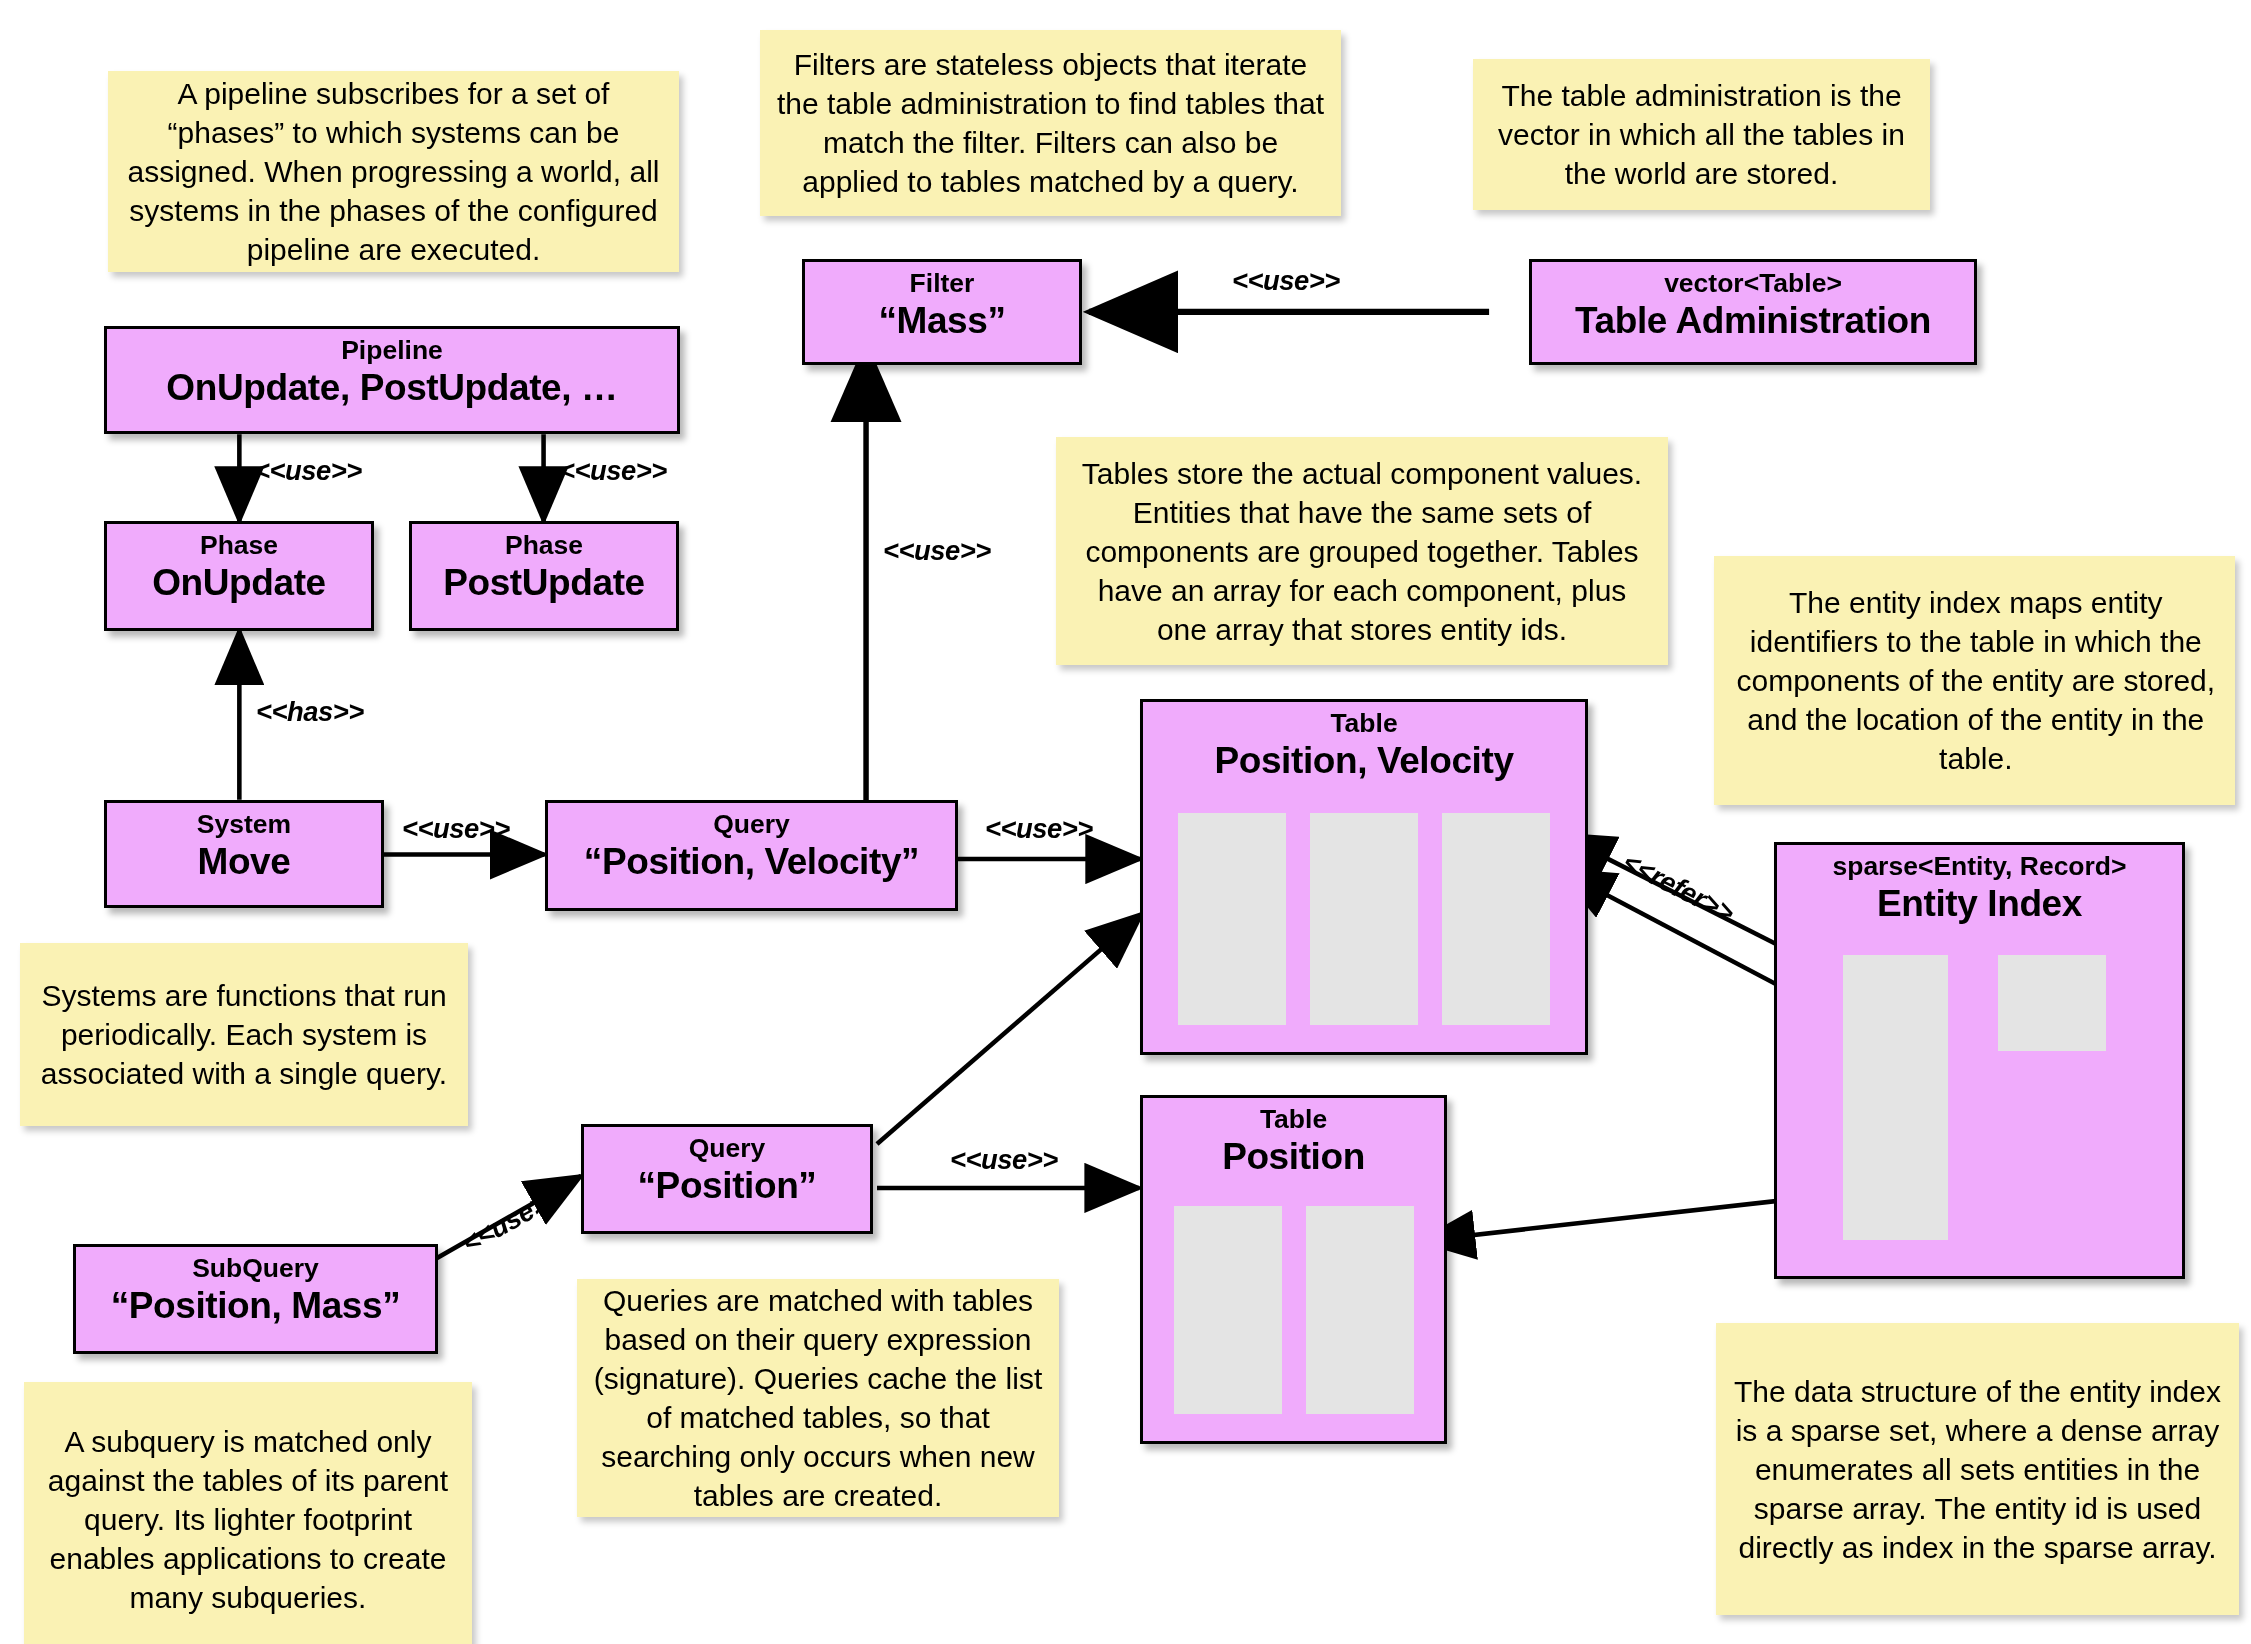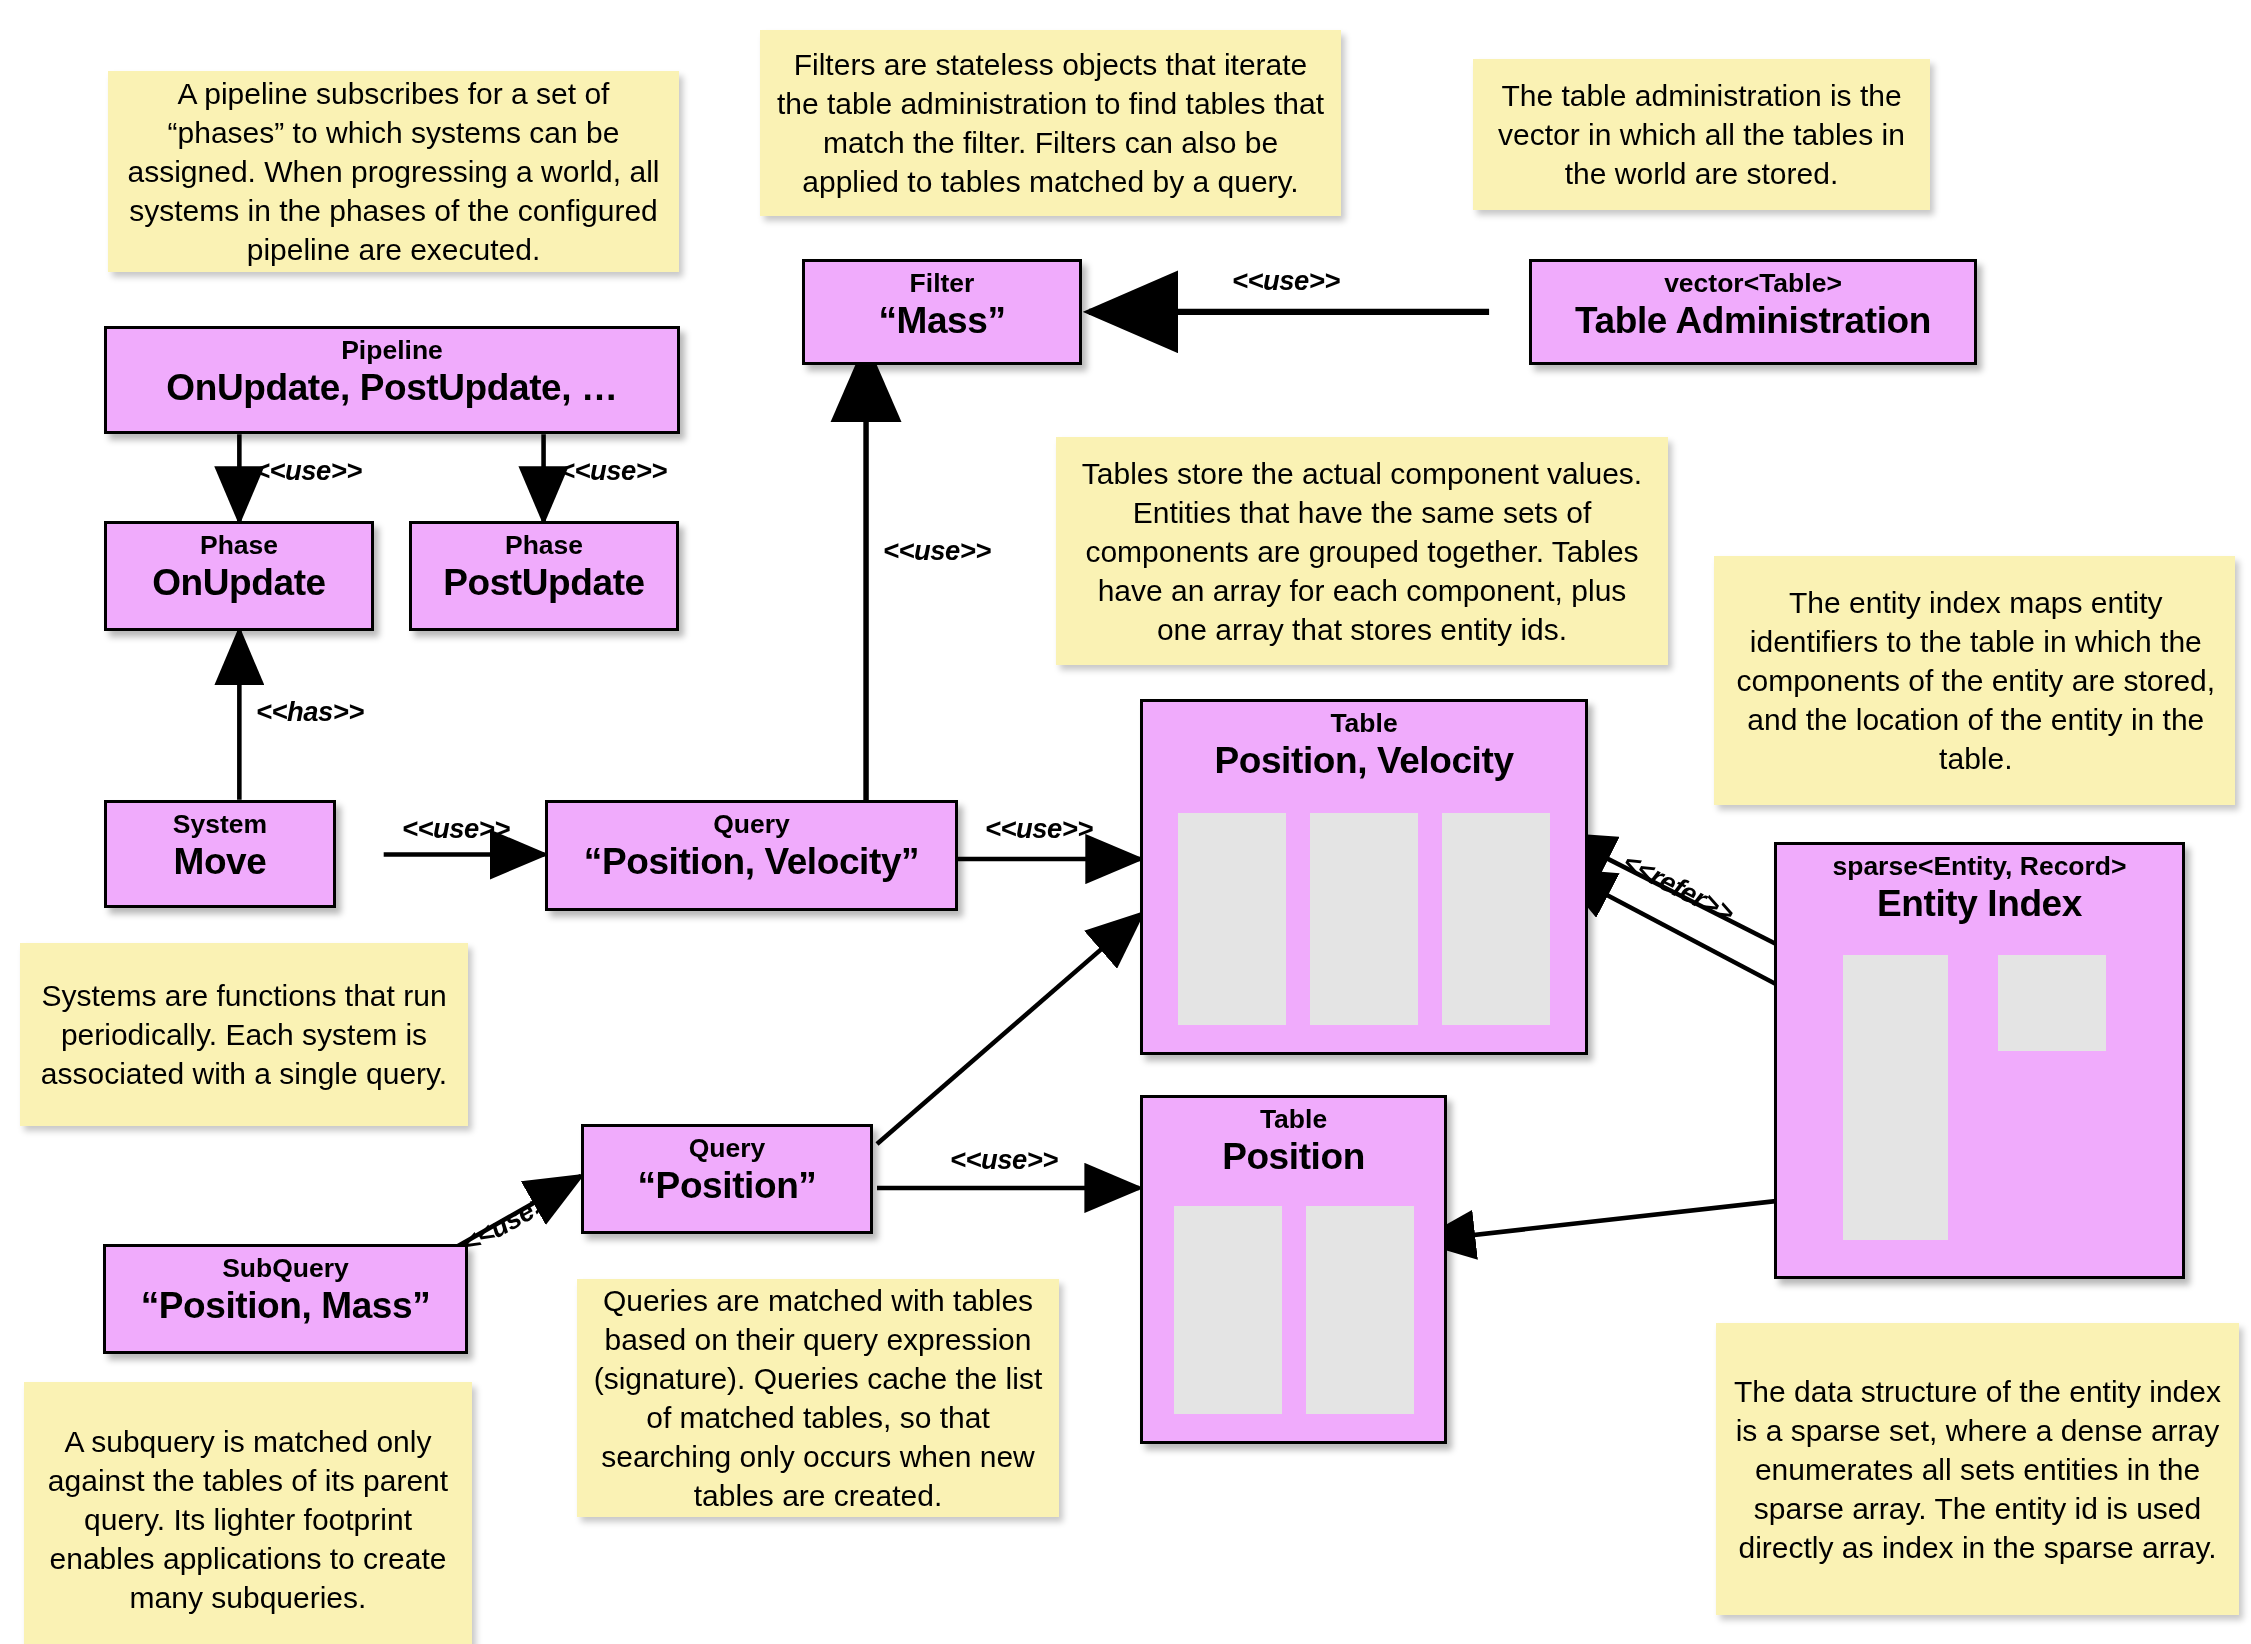--- a/index.html
+++ b/index.html
@@ -191,36 +191,36 @@
   <div class="umlbox" style="left:104px; top:521px; width:270px; height:110px;">
     <span class="stereo">Phase</span>
     <span class="title">OnUpdate</span>
   </div>
 
   <div class="umlbox" style="left:409px; top:521px; width:270px; height:110px;">
     <span class="stereo">Phase</span>
     <span class="title">PostUpdate</span>
   </div>
 
-  <div class="umlbox" style="left:104px; top:800px; width:232px; height:108px;">
+  <div class="umlbox" style="left:104px; top:800px; width:280px; height:108px;">
     <span class="stereo">System</span>
     <span class="title">Move</span>
   </div>
 
   <div class="umlbox" style="left:545px; top:800px; width:413px; height:111px;">
     <span class="stereo">Query</span>
     <span class="title">“Position, Velocity”</span>
   </div>
 
   <div class="umlbox" style="left:581px; top:1124px; width:292px; height:110px;">
     <span class="stereo">Query</span>
     <span class="title">“Position”</span>
   </div>
 
-  <div class="umlbox" style="left:73px; top:1244px; width:365px; height:110px;margin-left:30px;">
+  <div class="umlbox" style="left:73px; top:1244px; width:365px; height:110px;">
     <span class="stereo">SubQuery</span>
     <span class="title">“Position, Mass”</span>
   </div>
 
   <div class="umlbox" style="left:802px; top:259px; width:280px; height:106px;">
     <span class="stereo">Filter</span>
     <span class="title">“Mass”</span>
   </div>
 
   <div class="umlbox" style="left:1489px; top:259px; width:448px; height:106px;margin-left:40px;">

